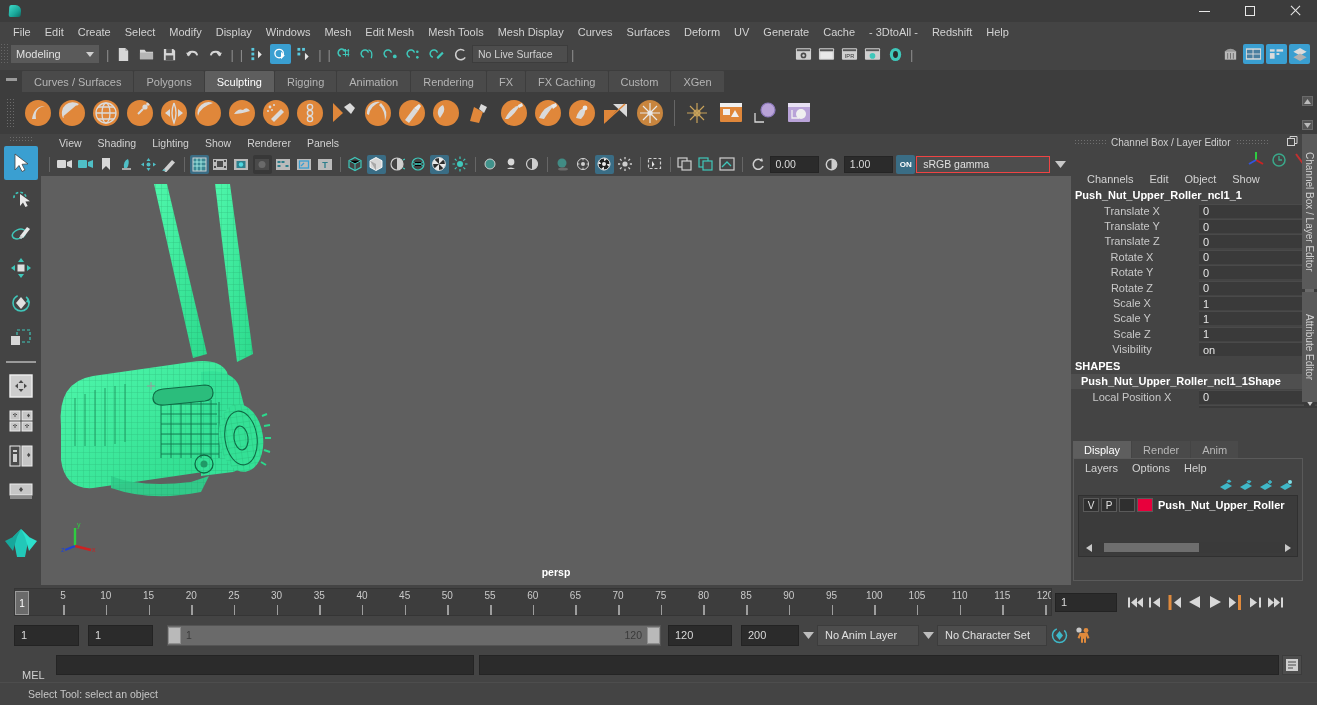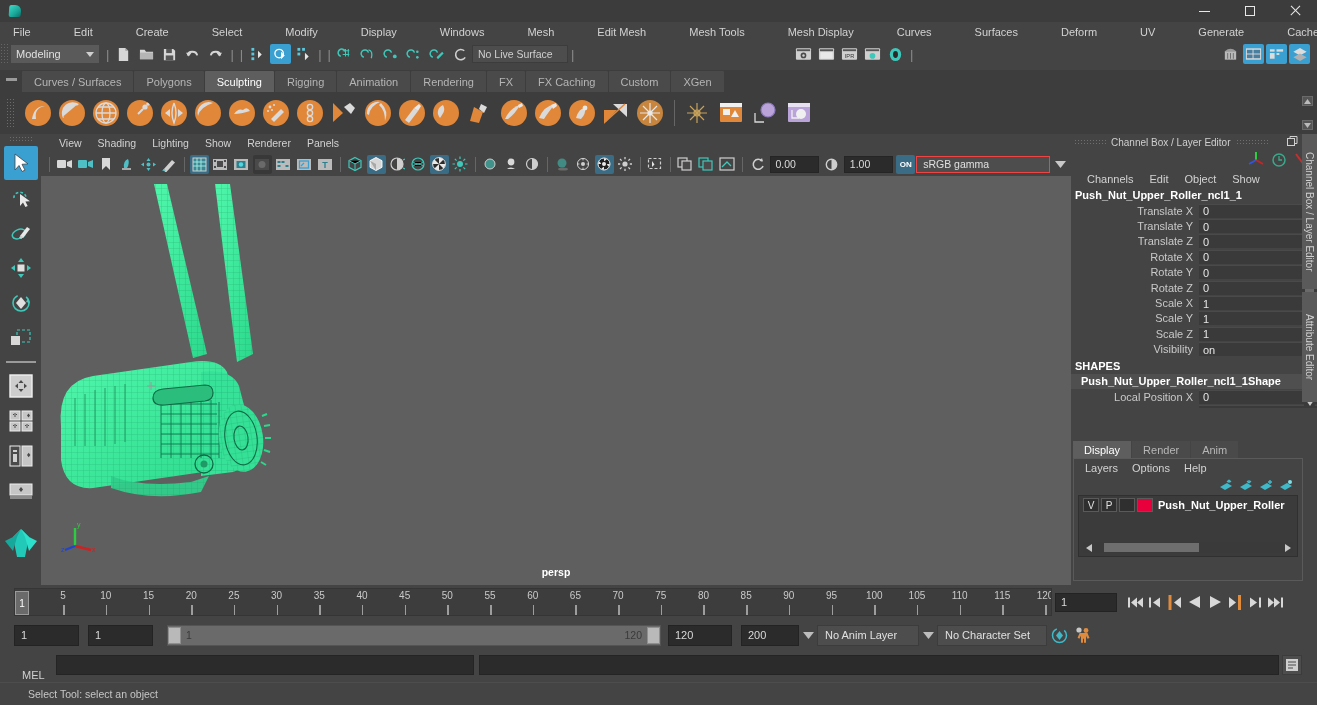--- a/index.html
+++ b/index.html
@@ -47,21 +47,21 @@
   .glyph-close:before, .glyph-close:after {
     content: ""; position: absolute; left: 0; top: 5px; width: 13px; height: 1.3px;
     background: #e8e8e8;
   }
   .glyph-close:before { transform: rotate(45deg); }
   .glyph-close:after { transform: rotate(-45deg); }
 
   
   .menubar {
     position: absolute; top: 22px; left: 0; width: 1317px; height: 20px;
-    background: #444444; display: flex; align-items: center; padding-left: 6px; gap: 29px;
+    background: #444444; display: flex; align-items: center; padding-left: 6px;
   }
   .menu-item {
     padding: 2px 7px; font-size: 11px; color: #d2d2d2; white-space: nowrap;
     cursor: default;
   }
 
   
   .statusbar {
     position: absolute; top: 42px; left: 0; width: 1317px; height: 24px;
     background: #444444; display: flex; align-items: center;
@@ -233,21 +233,21 @@
   }
   .cb-menu { font-size: 11px; color: #d3d3d3; padding: 1px 8px; }
   .cb-body {
     position: relative; height: 220px; overflow: hidden; background: #444444;
   }
   .cb-objname {
     font-size: 11px; font-weight: bold; color: #ffffff; padding: 1px 0 2px 4px;
   }
   .cb-row { display: flex; height: 15.4px; align-items: center; }
   .cb-label {
-    flex: 1; text-align: right; padding-right: 6px; font-size: 11px; color: #c9c9c9;
+    flex: 1; text-align: center; padding-right: 6px; font-size: 11px; color: #c9c9c9;
   }
   .cb-value {
     width: 118px; height: 14px; background: #3a3a3a; color: #e5e5e5;
     font-size: 11px; display: flex; align-items: center; padding-left: 4px;
     border-top: 1px solid #4a4a4a;
   }
   .cb-section { font-size: 11px; font-weight: bold; color: #ffffff; padding: 3px 0 2px 4px; }
   .cb-shapename {
     font-size: 11px; font-weight: bold; color: #ffffff; padding: 1px 0 2px 10px;
     background: #4f4f4f;

